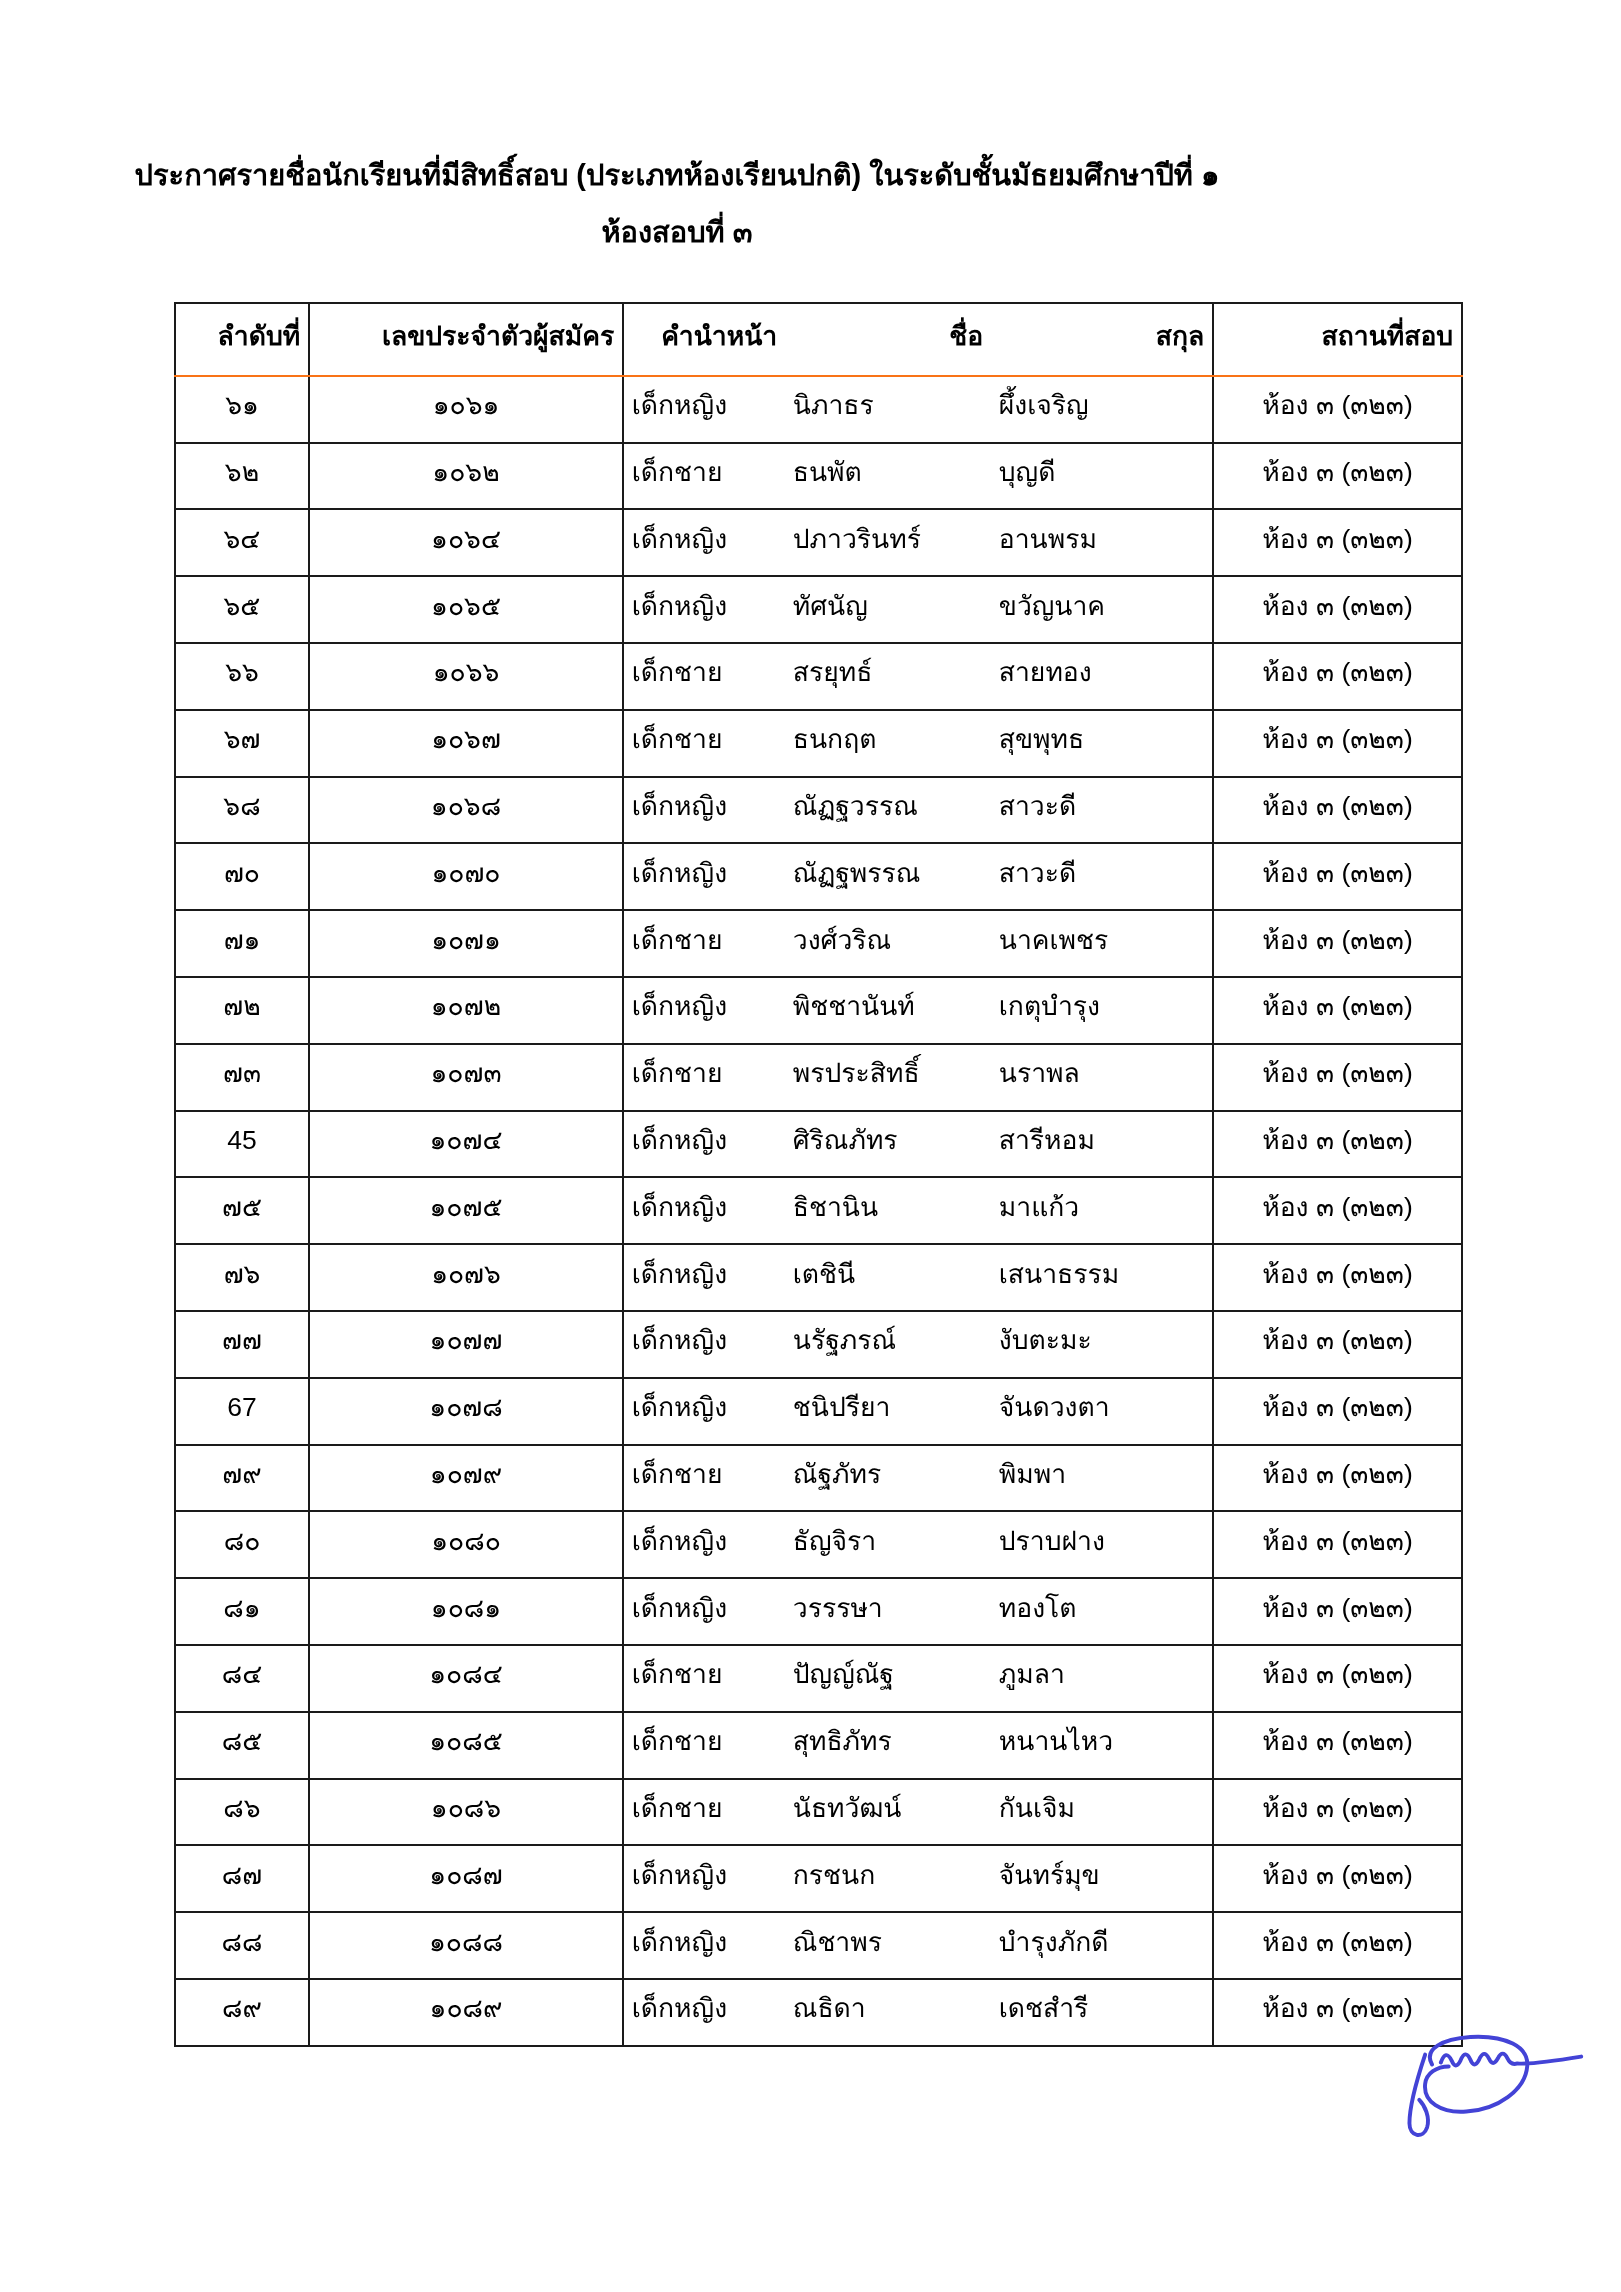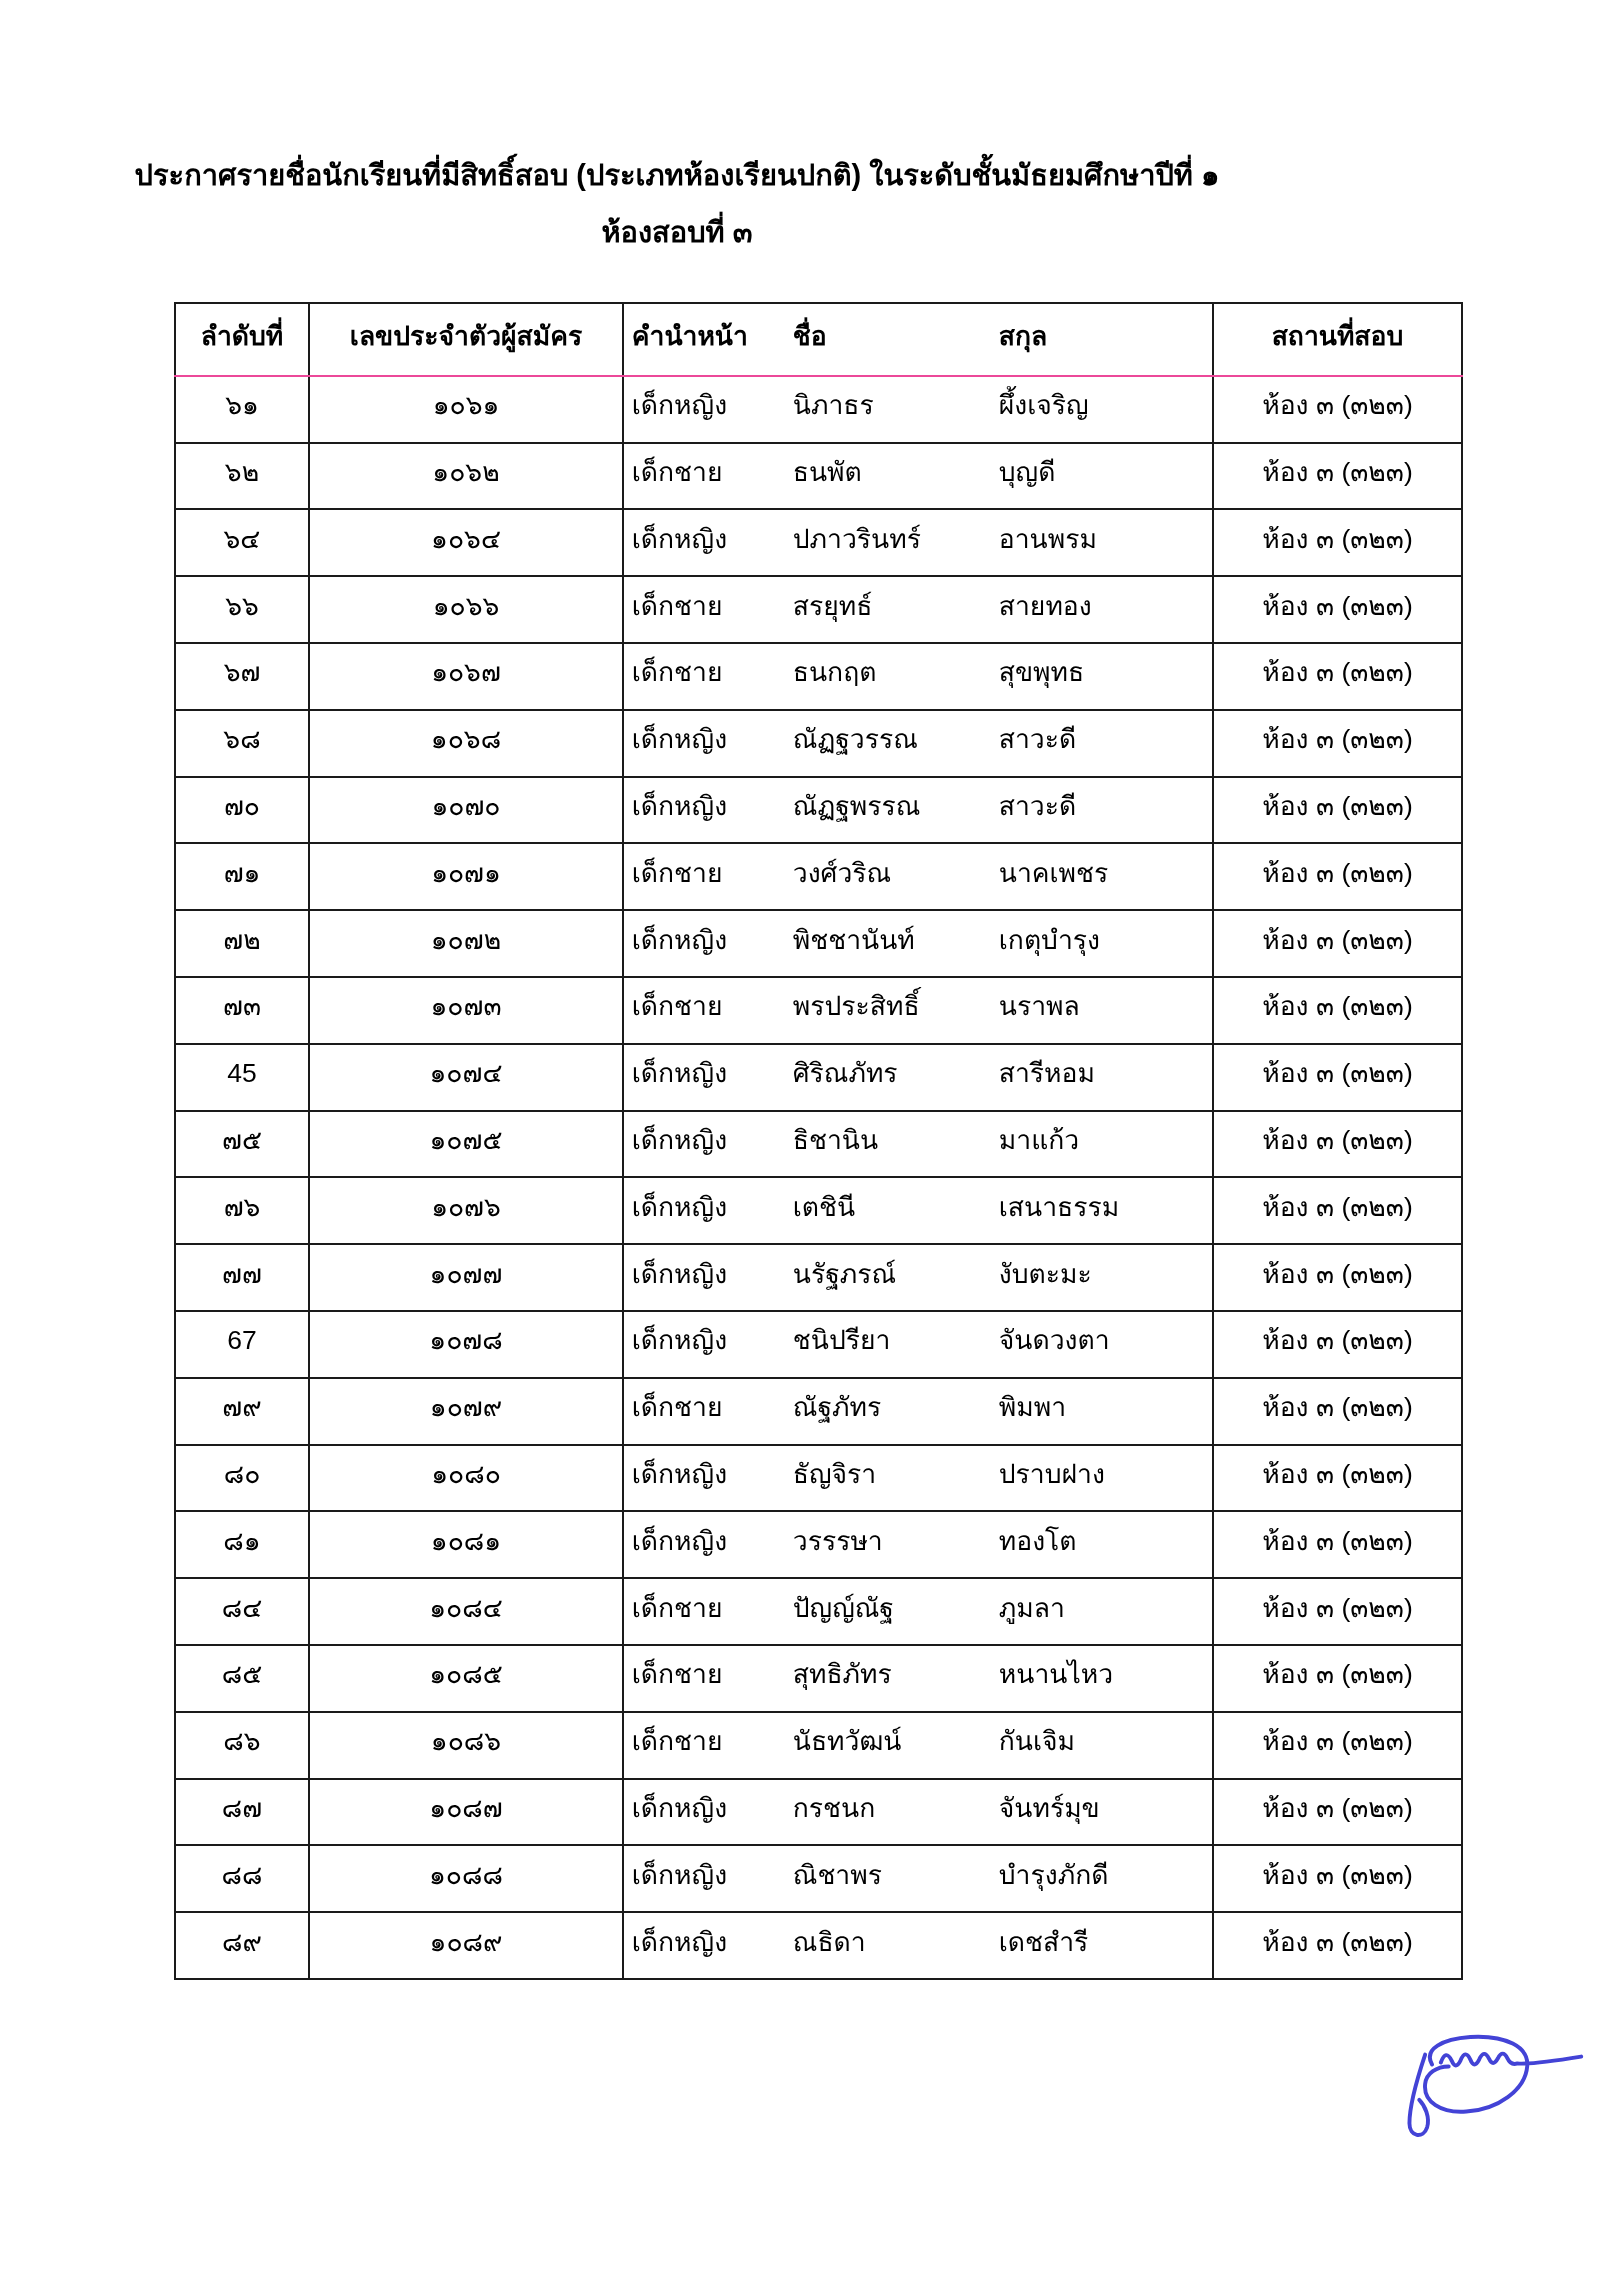--- a/index.html
+++ b/index.html
@@ -49,21 +49,22 @@
     border-bottom: 2px solid #1a1a1a;
     padding: 0 7.8px 7.8px 7.8px;
     height: 57px;
     vertical-align: middle;
     overflow: hidden;
     white-space: nowrap;
   }
   #roster-table thead th {
     height: 63px;
     font-weight: bold;
-    border-bottom: 2px solid #ec4899;
+    border-bottom: 2px solid #f97316;
+    text-align: right;
   }
   
   .v-right { border-right: 2px solid #1a1a1a; }
   .ta-c { text-align: center; }
   .ta-l { text-align: left; }
   #signature {
     position: absolute;
     left: 1380px;
     top: 2027px;
     width: 211px;
@@ -128,20 +129,28 @@
 
     <tr>
       <td class="ta-c v-right">๖๔</td>
       <td class="ta-c v-right">๑๐๖๔</td>
       <td class="ta-l">เด็กหญิง</td>
       <td class="ta-l">ปภาวรินทร์</td>
       <td class="ta-l v-right">อานพรม</td>
       <td class="ta-c">ห้อง ๓ (๓๒๓)</td>
     </tr>
 
+    <tr>
+      <td class="ta-c v-right">๖๕</td>
+      <td class="ta-c v-right">๑๐๖๕</td>
+      <td class="ta-l">เด็กหญิง</td>
+      <td class="ta-l">ทัศนัญ</td>
+      <td class="ta-l v-right">ขวัญนาค</td>
+      <td class="ta-c">ห้อง ๓ (๓๒๓)</td>
+    </tr>
 
     <tr>
       <td class="ta-c v-right">๖๖</td>
       <td class="ta-c v-right">๑๐๖๖</td>
       <td class="ta-l">เด็กชาย</td>
       <td class="ta-l">สรยุทธ์</td>
       <td class="ta-l v-right">สายทอง</td>
       <td class="ta-c">ห้อง ๓ (๓๒๓)</td>
     </tr>
 

